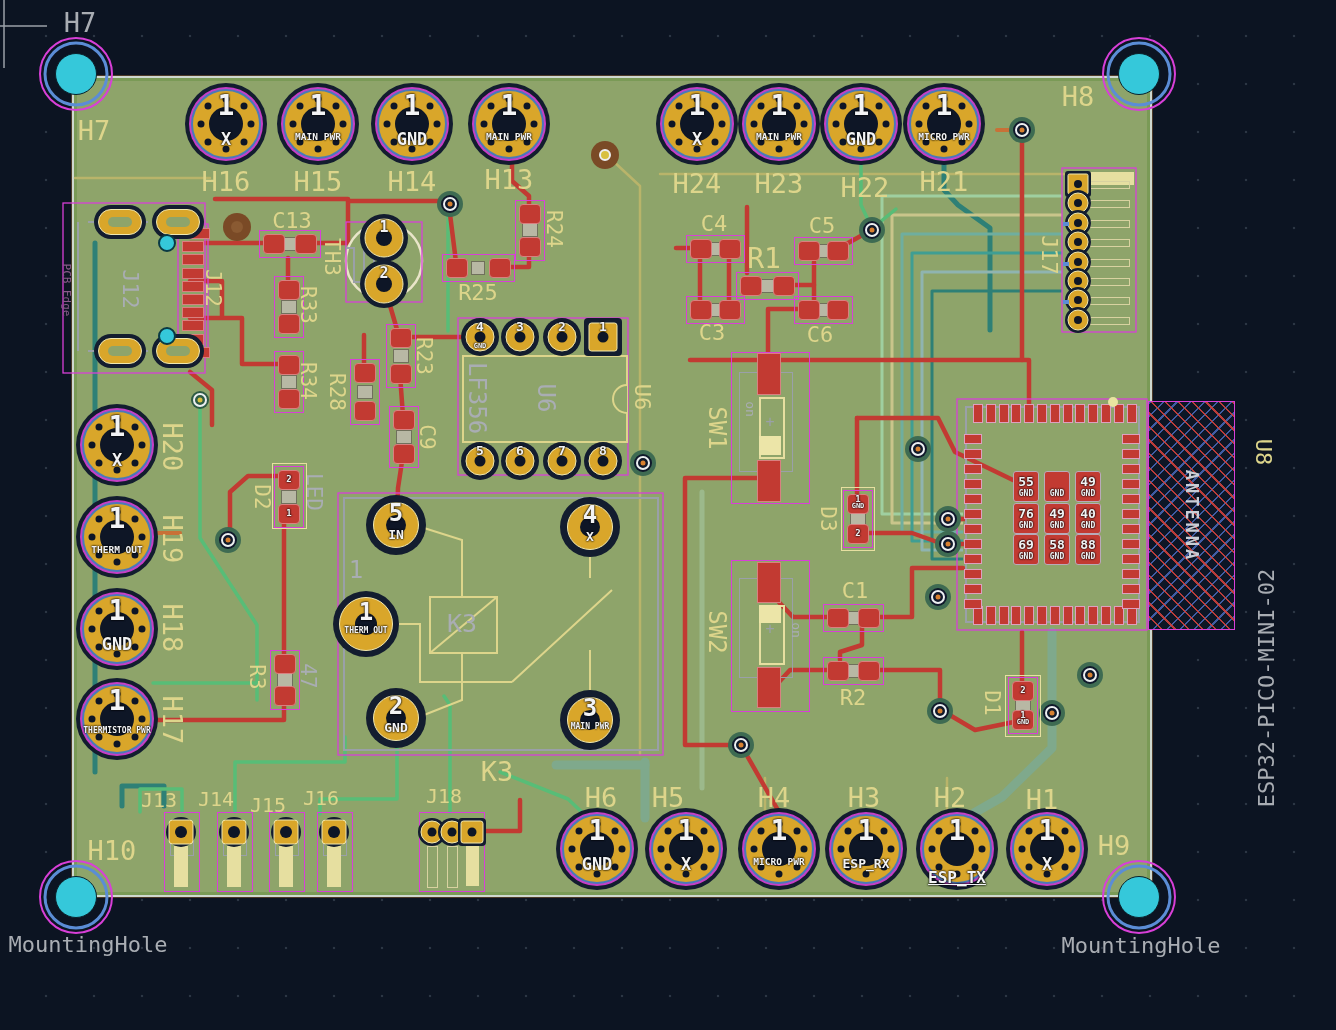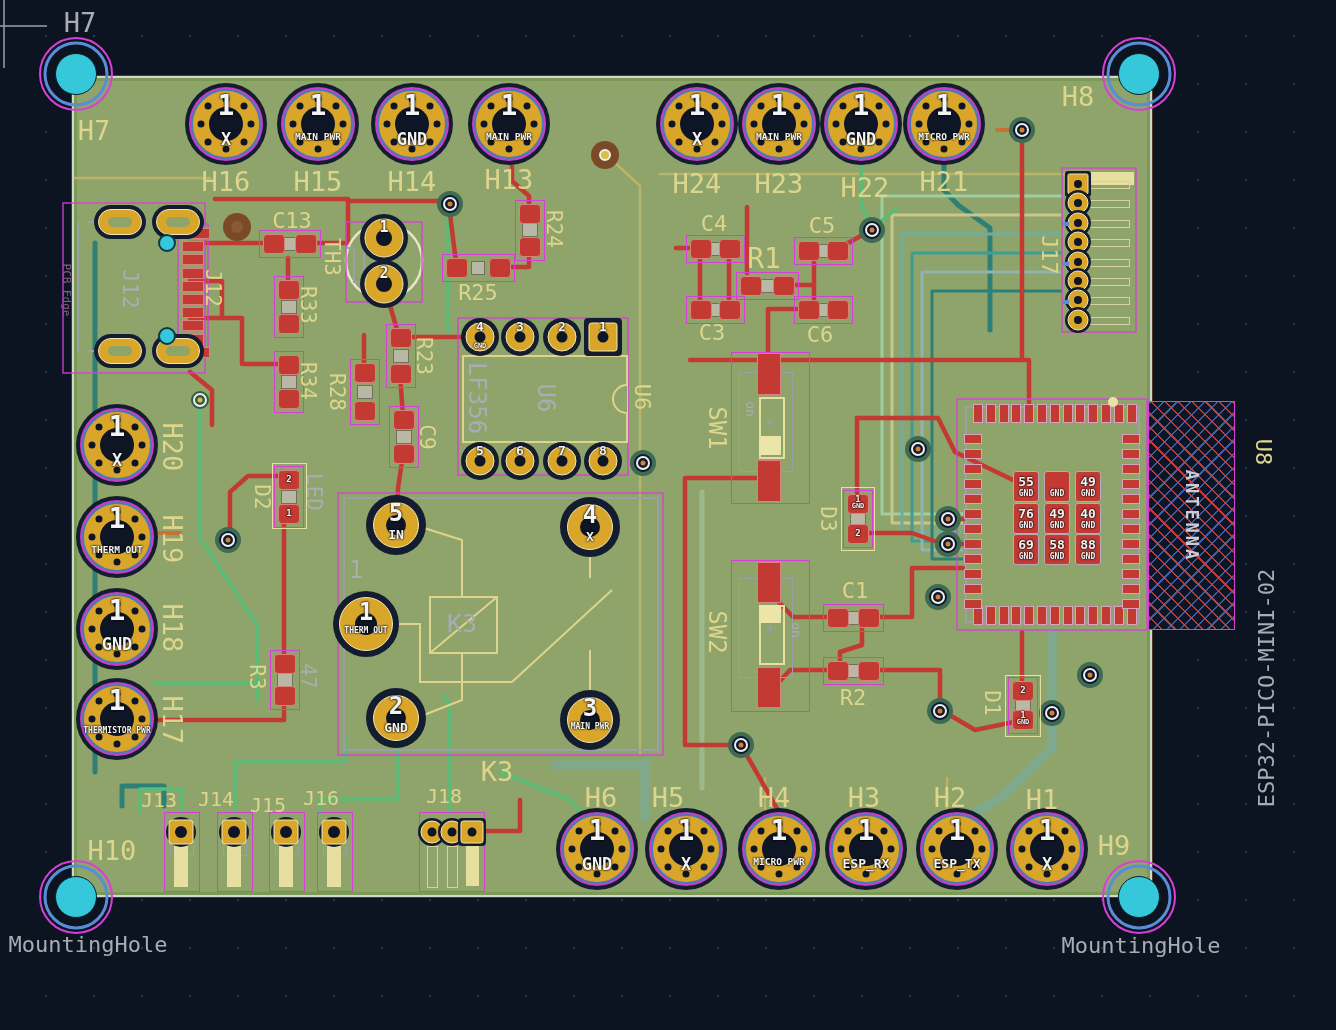--- a/index.html
+++ b/index.html
@@ -446,21 +446,21 @@
       <div style="position: absolute; left: 50%; top: 50%; transform: translate(-50%, -50%); width: 34px; height: 34px; border-radius: 50%; background: rgb(14, 22, 38);"></div>
       <div style="position: absolute; left: calc(50% + 25px); top: calc(50% + 0px); width: 7px; height: 7px; border-radius: 50%; background: rgb(14, 22, 38); transform: translate(-50%, -50%);"></div>
       <div style="position: absolute; left: calc(50% + 17.6777px); top: calc(50% + 17.6777px); width: 7px; height: 7px; border-radius: 50%; background: rgb(14, 22, 38); transform: translate(-50%, -50%);"></div>
       <div style="position: absolute; left: calc(50% + 1.53081e-15px); top: calc(50% + 25px); width: 7px; height: 7px; border-radius: 50%; background: rgb(14, 22, 38); transform: translate(-50%, -50%);"></div>
       <div style="position: absolute; left: calc(50% - 17.6777px); top: calc(50% + 17.6777px); width: 7px; height: 7px; border-radius: 50%; background: rgb(14, 22, 38); transform: translate(-50%, -50%);"></div>
       <div style="position: absolute; left: calc(50% - 25px); top: calc(50% + 3.06162e-15px); width: 7px; height: 7px; border-radius: 50%; background: rgb(14, 22, 38); transform: translate(-50%, -50%);"></div>
       <div style="position: absolute; left: calc(50% - 17.6777px); top: calc(50% - 17.6777px); width: 7px; height: 7px; border-radius: 50%; background: rgb(14, 22, 38); transform: translate(-50%, -50%);"></div>
       <div style="position: absolute; left: calc(50% - 4.59243e-15px); top: calc(50% - 25px); width: 7px; height: 7px; border-radius: 50%; background: rgb(14, 22, 38); transform: translate(-50%, -50%);"></div>
       <div style="position: absolute; left: calc(50% + 17.6777px); top: calc(50% - 17.6777px); width: 7px; height: 7px; border-radius: 50%; background: rgb(14, 22, 38); transform: translate(-50%, -50%);"></div>
       <div class="padtext" style="top: 6px; font-size: 28px;">1</div>
-      <div class="padtext" style="top: 48px; font-size: 13px;">ESP_TX</div>
+      <div class="padtext" style="top: 60px; font-size: 16px; text-decoration: underline;">ESP_TX</div>
     </div>
     <div class="abs lbl " style="left: 950px; top: 797px; color: rgb(221, 213, 139); font-size: 27px; z-index: 40; transform: translate(-50%, -50%) rotate(0deg);">H2</div>
     <div class="abs " style="left: 1006px; top: 808px; width: 82px; height: 82px; z-index: 22;">
       <div style="position: absolute; left: 50%; top: 50%; transform: translate(-50%, -50%); width: 82px; height: 82px; border-radius: 50%; background: rgb(19, 29, 47);"></div>
       <div style="position: absolute; left: 50%; top: 50%; transform: translate(-50%, -50%); width: 66px; height: 66px; border-radius: 50%; background: rgb(217, 166, 42); border: 2px solid rgb(74, 122, 184); box-shadow: rgb(198, 63, 198) 0px 0px 0px 2px;"></div>
       <div style="position: absolute; left: 50%; top: 50%; transform: translate(-50%, -50%); width: 34px; height: 34px; border-radius: 50%; background: rgb(14, 22, 38);"></div>
       <div style="position: absolute; left: calc(50% + 25px); top: calc(50% + 0px); width: 7px; height: 7px; border-radius: 50%; background: rgb(14, 22, 38); transform: translate(-50%, -50%);"></div>
       <div style="position: absolute; left: calc(50% + 17.6777px); top: calc(50% + 17.6777px); width: 7px; height: 7px; border-radius: 50%; background: rgb(14, 22, 38); transform: translate(-50%, -50%);"></div>
       <div style="position: absolute; left: calc(50% + 1.53081e-15px); top: calc(50% + 25px); width: 7px; height: 7px; border-radius: 50%; background: rgb(14, 22, 38); transform: translate(-50%, -50%);"></div>
       <div style="position: absolute; left: calc(50% - 17.6777px); top: calc(50% + 17.6777px); width: 7px; height: 7px; border-radius: 50%; background: rgb(14, 22, 38); transform: translate(-50%, -50%);"></div>

